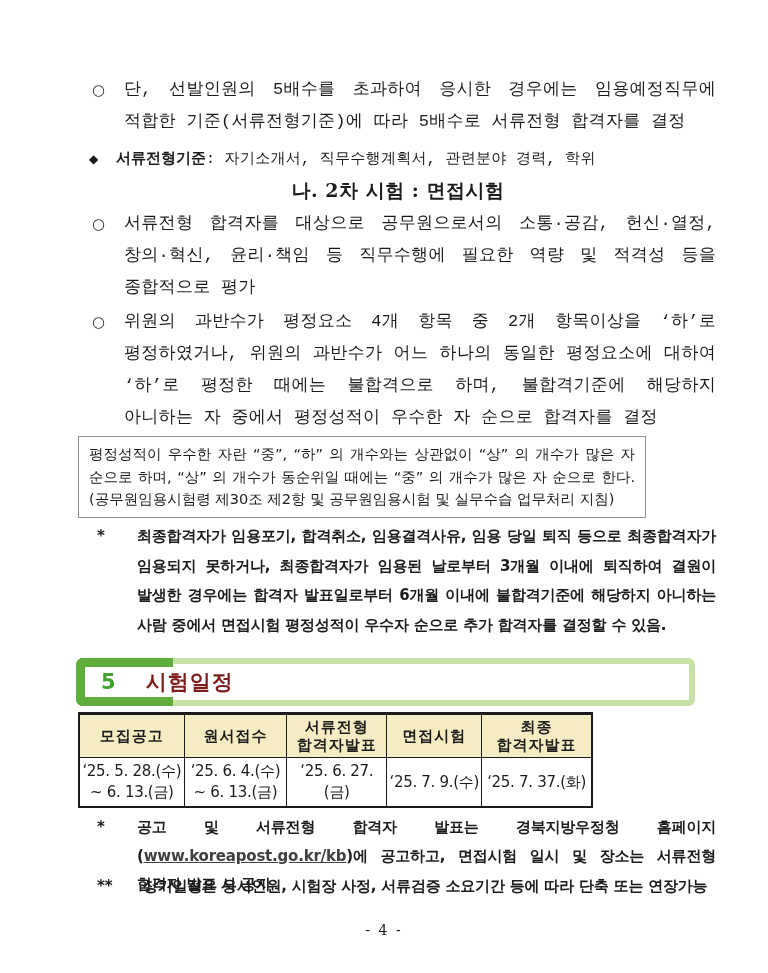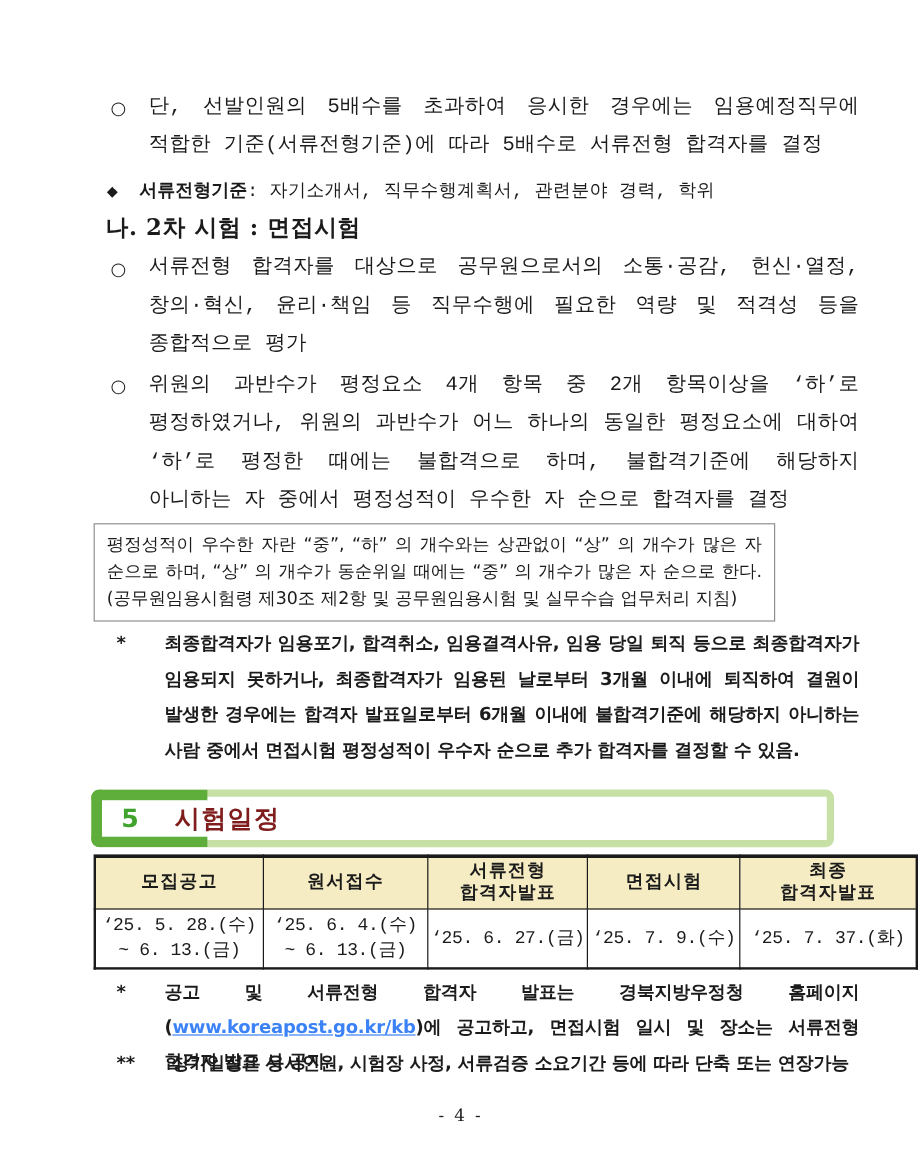--- a/index.html
+++ b/index.html
@@ -32,41 +32,42 @@
   .diamond-line .dlabel { font-weight: bold; font-size: 15px; line-height: 26px; }
   .diamond-line .drest {
     font-size: 15px; line-height: 26px; letter-spacing: 0.3px;
     font-family: Liberation Mono, monospace;
   }
 
   .heading-b {
     left: 88px; width: 620px; margin: 0;
     font-size: 19px; font-weight: bold; line-height: 30px; letter-spacing: 0.5px;
     font-family: "DejaVu Serif", "Liberation Serif", serif;
+    text-align: center;
   }
 
   
   .note-box {
     left: 78px; width: 568px;
     border: 1px solid #8f8f8f; background: #ffffff;
     padding: 6px 10px;
     font-size: 14.5px; line-height: 22.5px;
     text-align: justify; word-break: keep-all;
   }
 
   
   .star-note { left: 75px; width: 641px; display: flex; }
   .star-note .smarker { flex: 0 0 18px; margin-left: 22px; font-size: 15px; line-height: 29.5px; font-weight: 600; }
   .star-note .stext {
     flex: 1; font-size: 15px; line-height: 29.5px; font-weight: 600;
     text-align: justify; word-break: keep-all; letter-spacing: -0.2px; margin-left: 22px;
   }
   .star-note.compact .smarker { line-height: 28.5px; }
   .star-note.compact .stext { line-height: 28.5px; }
-  .doc-link { color: #3b82f6; text-decoration: underline; cursor: pointer; font-weight: 600; }
+  .doc-link { color: #404040; text-decoration: underline; cursor: pointer; font-weight: 600; }
 
   
   .section5 {
     left: 76px; top: 658px; width: 619px; height: 48px;
     border: 6px solid #c6e0a5; border-radius: 7px; background: #ffffff;
     display: flex; align-items: center;
   }
   .sec-bracket {
     position: absolute; left: -6px; top: -6px; bottom: -6px; width: 88px;
     border: 9px solid #5fae3c; border-right: none;
@@ -75,23 +76,23 @@
   }
   .sec-number {
     margin-left: 19px; color: #3fa32e; font-size: 21px; font-weight: bold;
   }
   .sec-title {
     margin-left: 30px; color: #7f1d1d; font-size: 21px; font-weight: bold; letter-spacing: 1px;
   }
 
   
   .sched-table {
-    left: 78px; top: 712px; width: 687px;
+    left: 78px; top: 712px; width: 515px;
     border-collapse: collapse; table-layout: fixed;
-    border: 2px solid #1a1a1a; border-top-width: 3px; font-family: Liberation Mono, monospace;
+    border: 2px solid #1a1a1a; border-top-width: 3px;
   }
   .sched-table th {
     background: #f6ecc3; border: 1.5px solid #1a1a1a;
     font-size: 15px; font-weight: bold; letter-spacing: 1px;
     padding: 3px 2px; line-height: 18px;
     white-space: pre-line; vertical-align: middle; text-align: center;
   }
   .sched-table td {
     background: #ffffff; border: 1.5px solid #1a1a1a;
     font-size: 15px; padding: 3px 2px; line-height: 21px;

